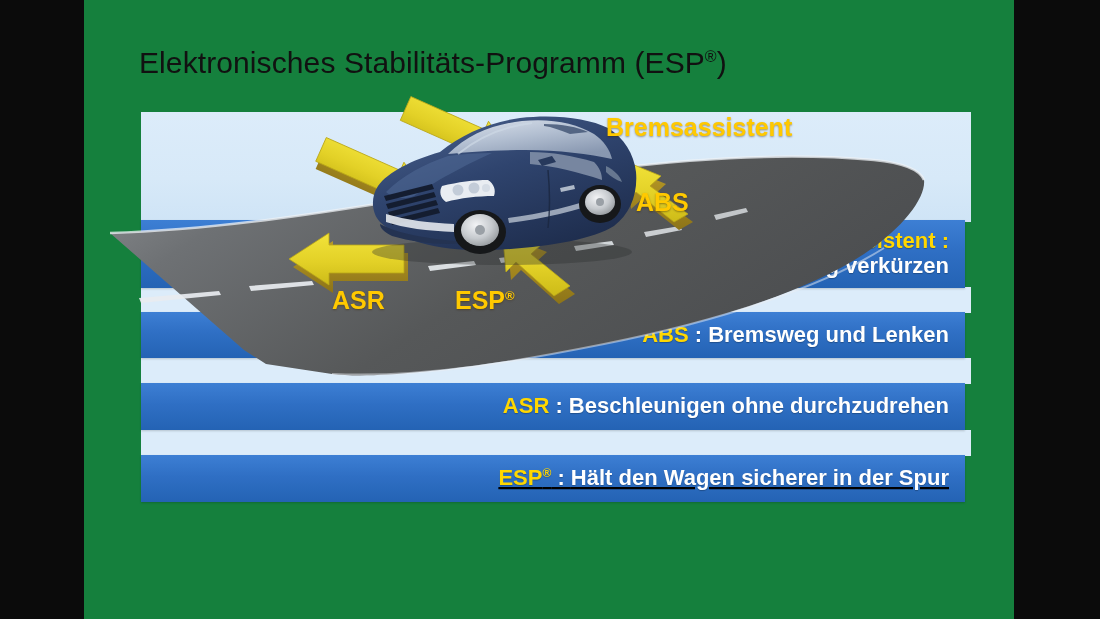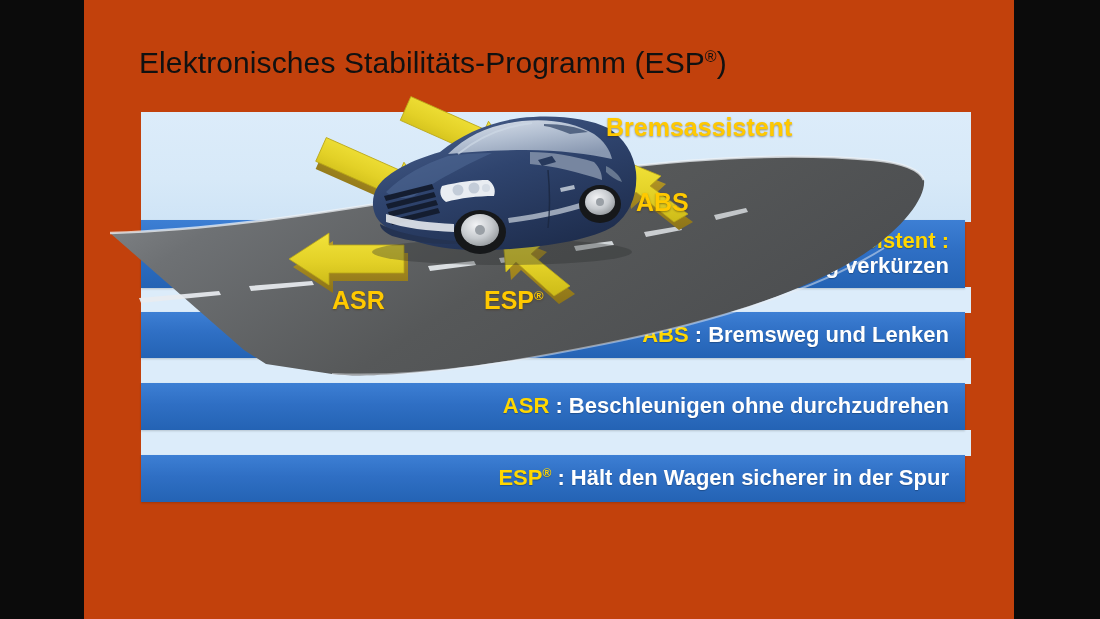--- a/index.html
+++ b/index.html
@@ -19,21 +19,21 @@
     height: 619px;
     background: #0b0b0b;
   }
   
   #canvas {
     position: absolute;
     left: 84px;
     top: 0;
     width: 930px;
     height: 619px;
-    background: #c2410c;
+    background: #15803d;
     overflow: hidden;
   }
   .letterbox {
     position: absolute;
     top: 0;
     height: 619px;
     background: #0b0b0b;
   }
   #letterbox-left  { left: 0;    width: 84px; }
   #letterbox-right { left: 1014px; width: 86px; }
@@ -116,21 +116,21 @@
     color: #ffd700;
   }
   .bar-text .reg {
     font-size: 12px;
     vertical-align: super;
     line-height: 0;
   }
   #bar-0 { top: 220px; height: 68px; }
   #bar-1 { top: 312px; height: 46px; }
   #bar-2 { top: 383px; height: 47px; }
-  #bar-3 { top: 455px; height: 47px; }
+  #bar-3 { top: 455px; height: 47px; text-decoration: underline; }
 
   
   #road-wrap {
     position: absolute;
     left: 0;
     top: 0;
     width: 930px;
     height: 619px;
     pointer-events: none;
   }
@@ -155,21 +155,20 @@
   }
   #label-asr {
     left: 248px;
     top: 286px;
     font-size: 25px;
   }
   #label-esp {
     left: 371px;
     top: 286px;
     font-size: 25px;
-    margin-left: 29px;
   }
   .scene-label .reg {
     font-size: 13px;
     vertical-align: super;
     line-height: 0;
   }
 </style>
 </head>
 <body>
 

